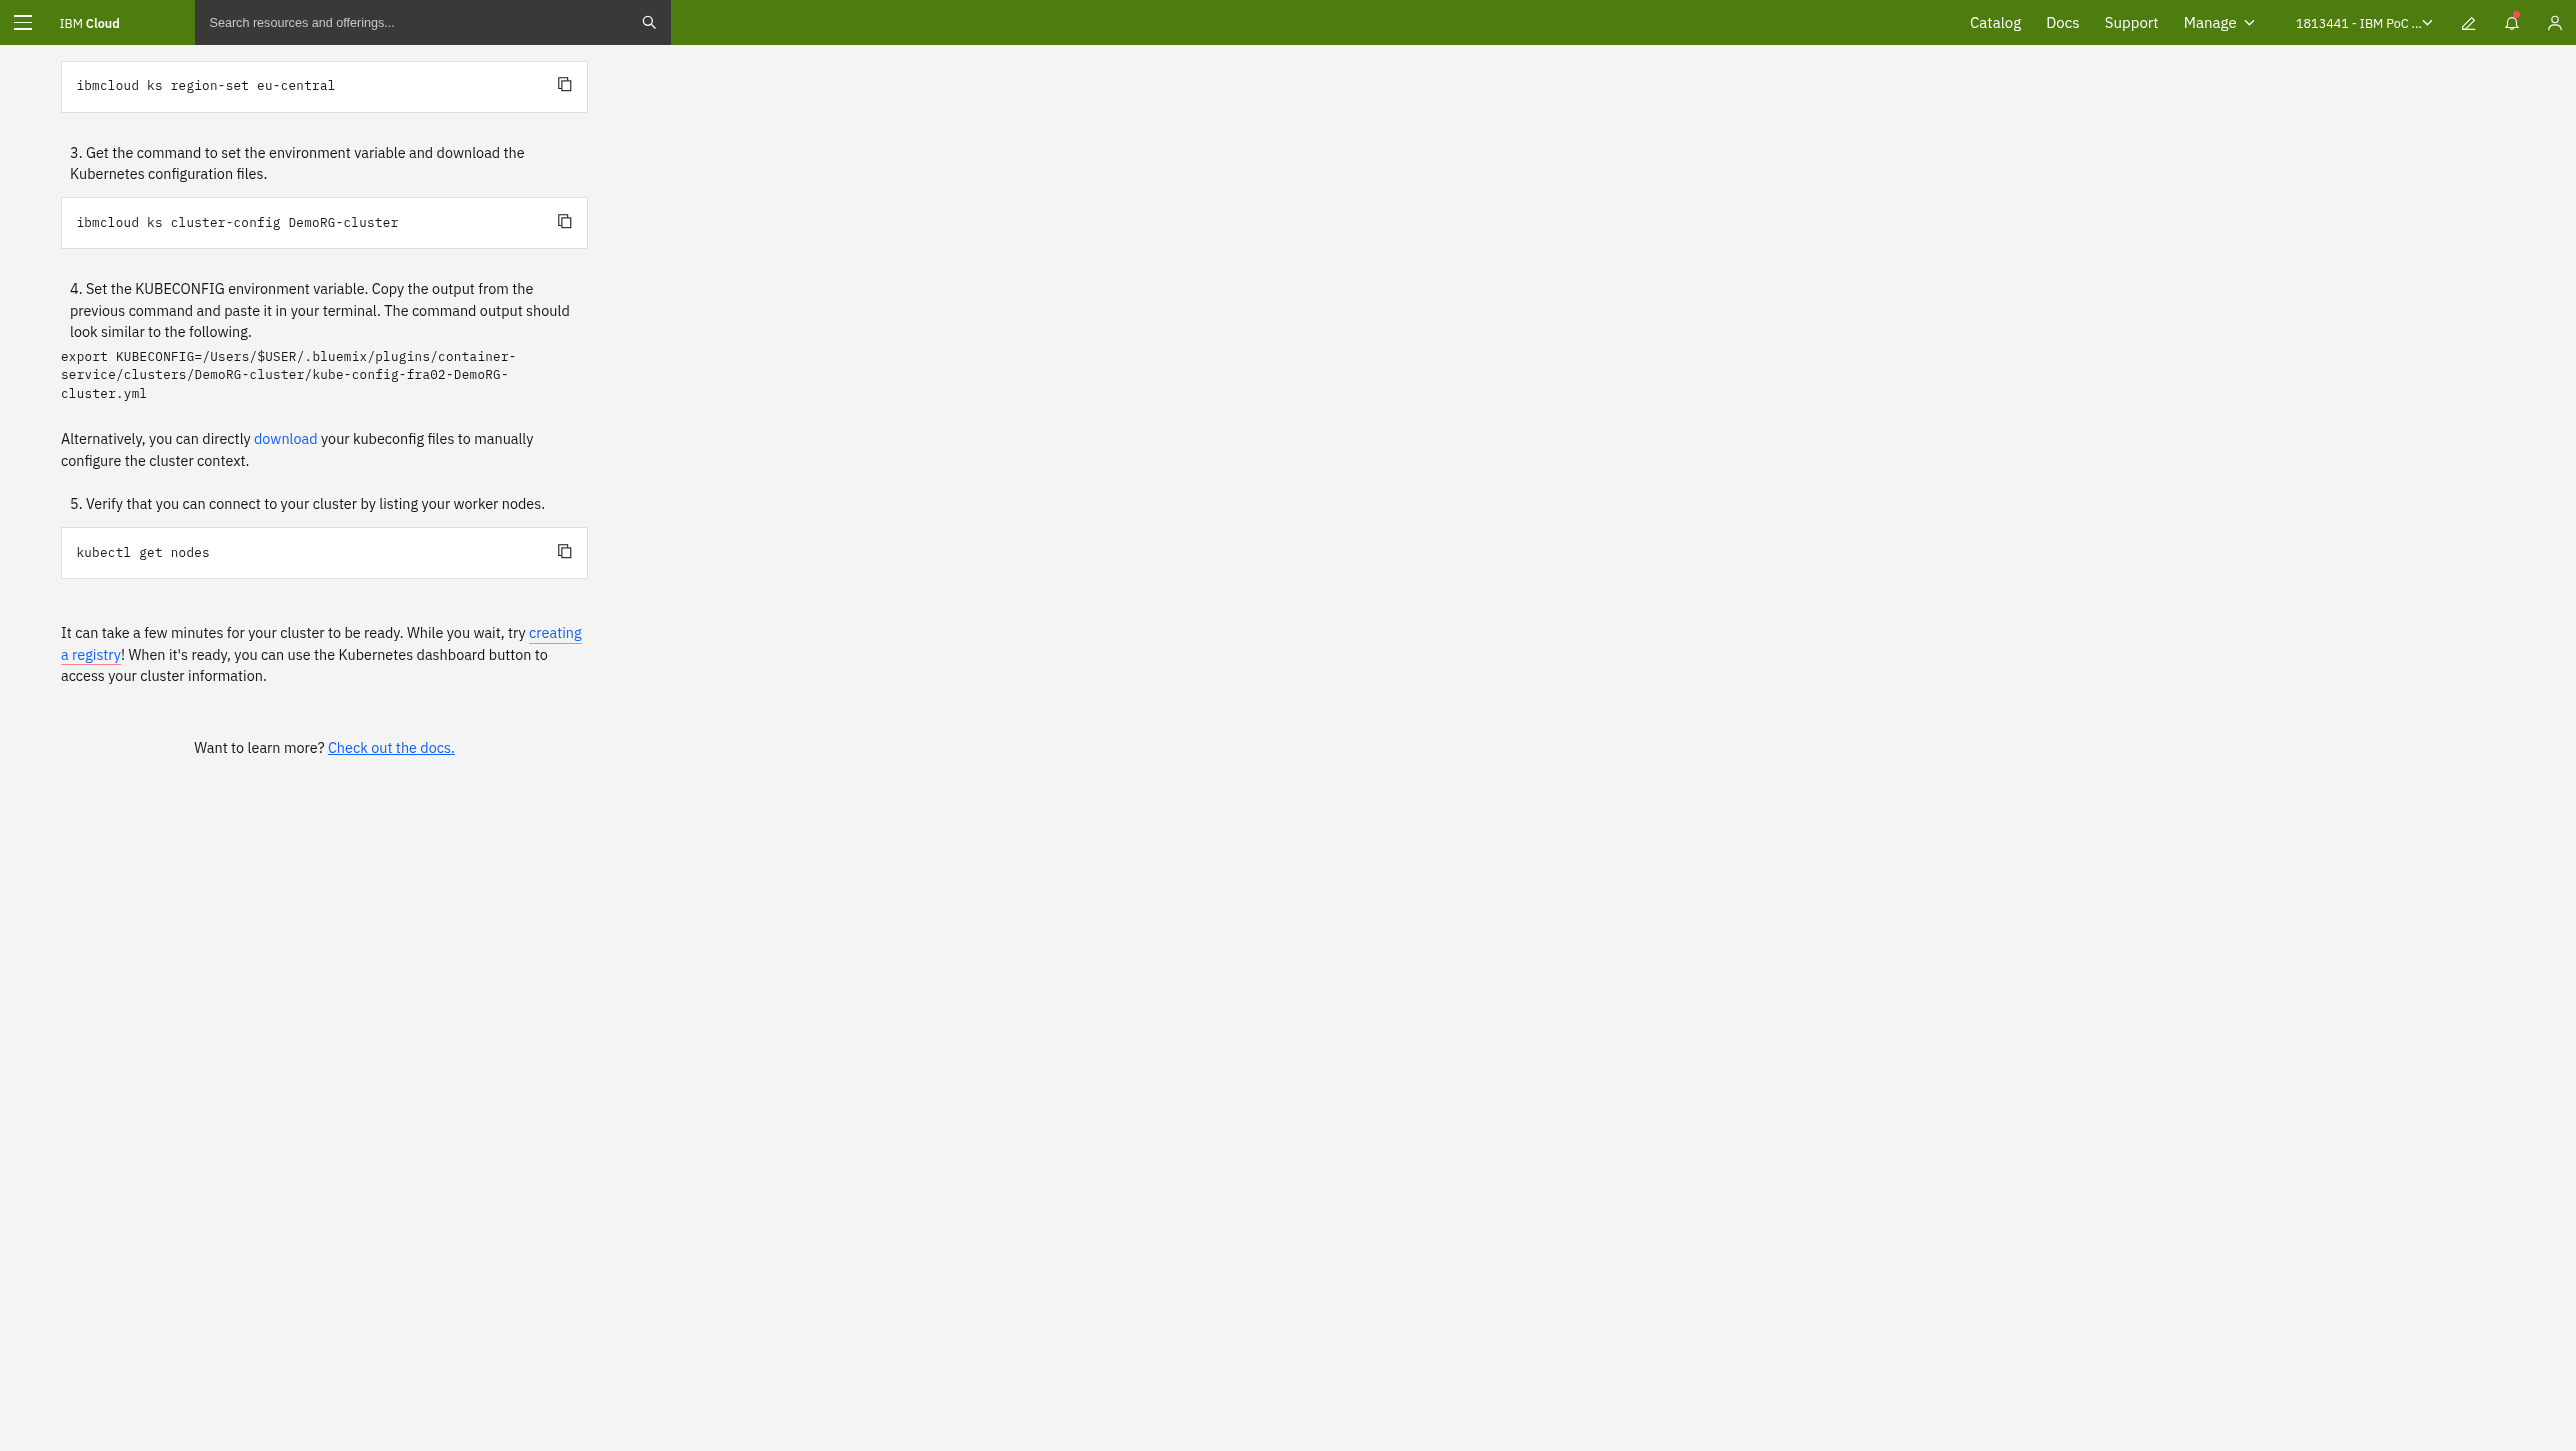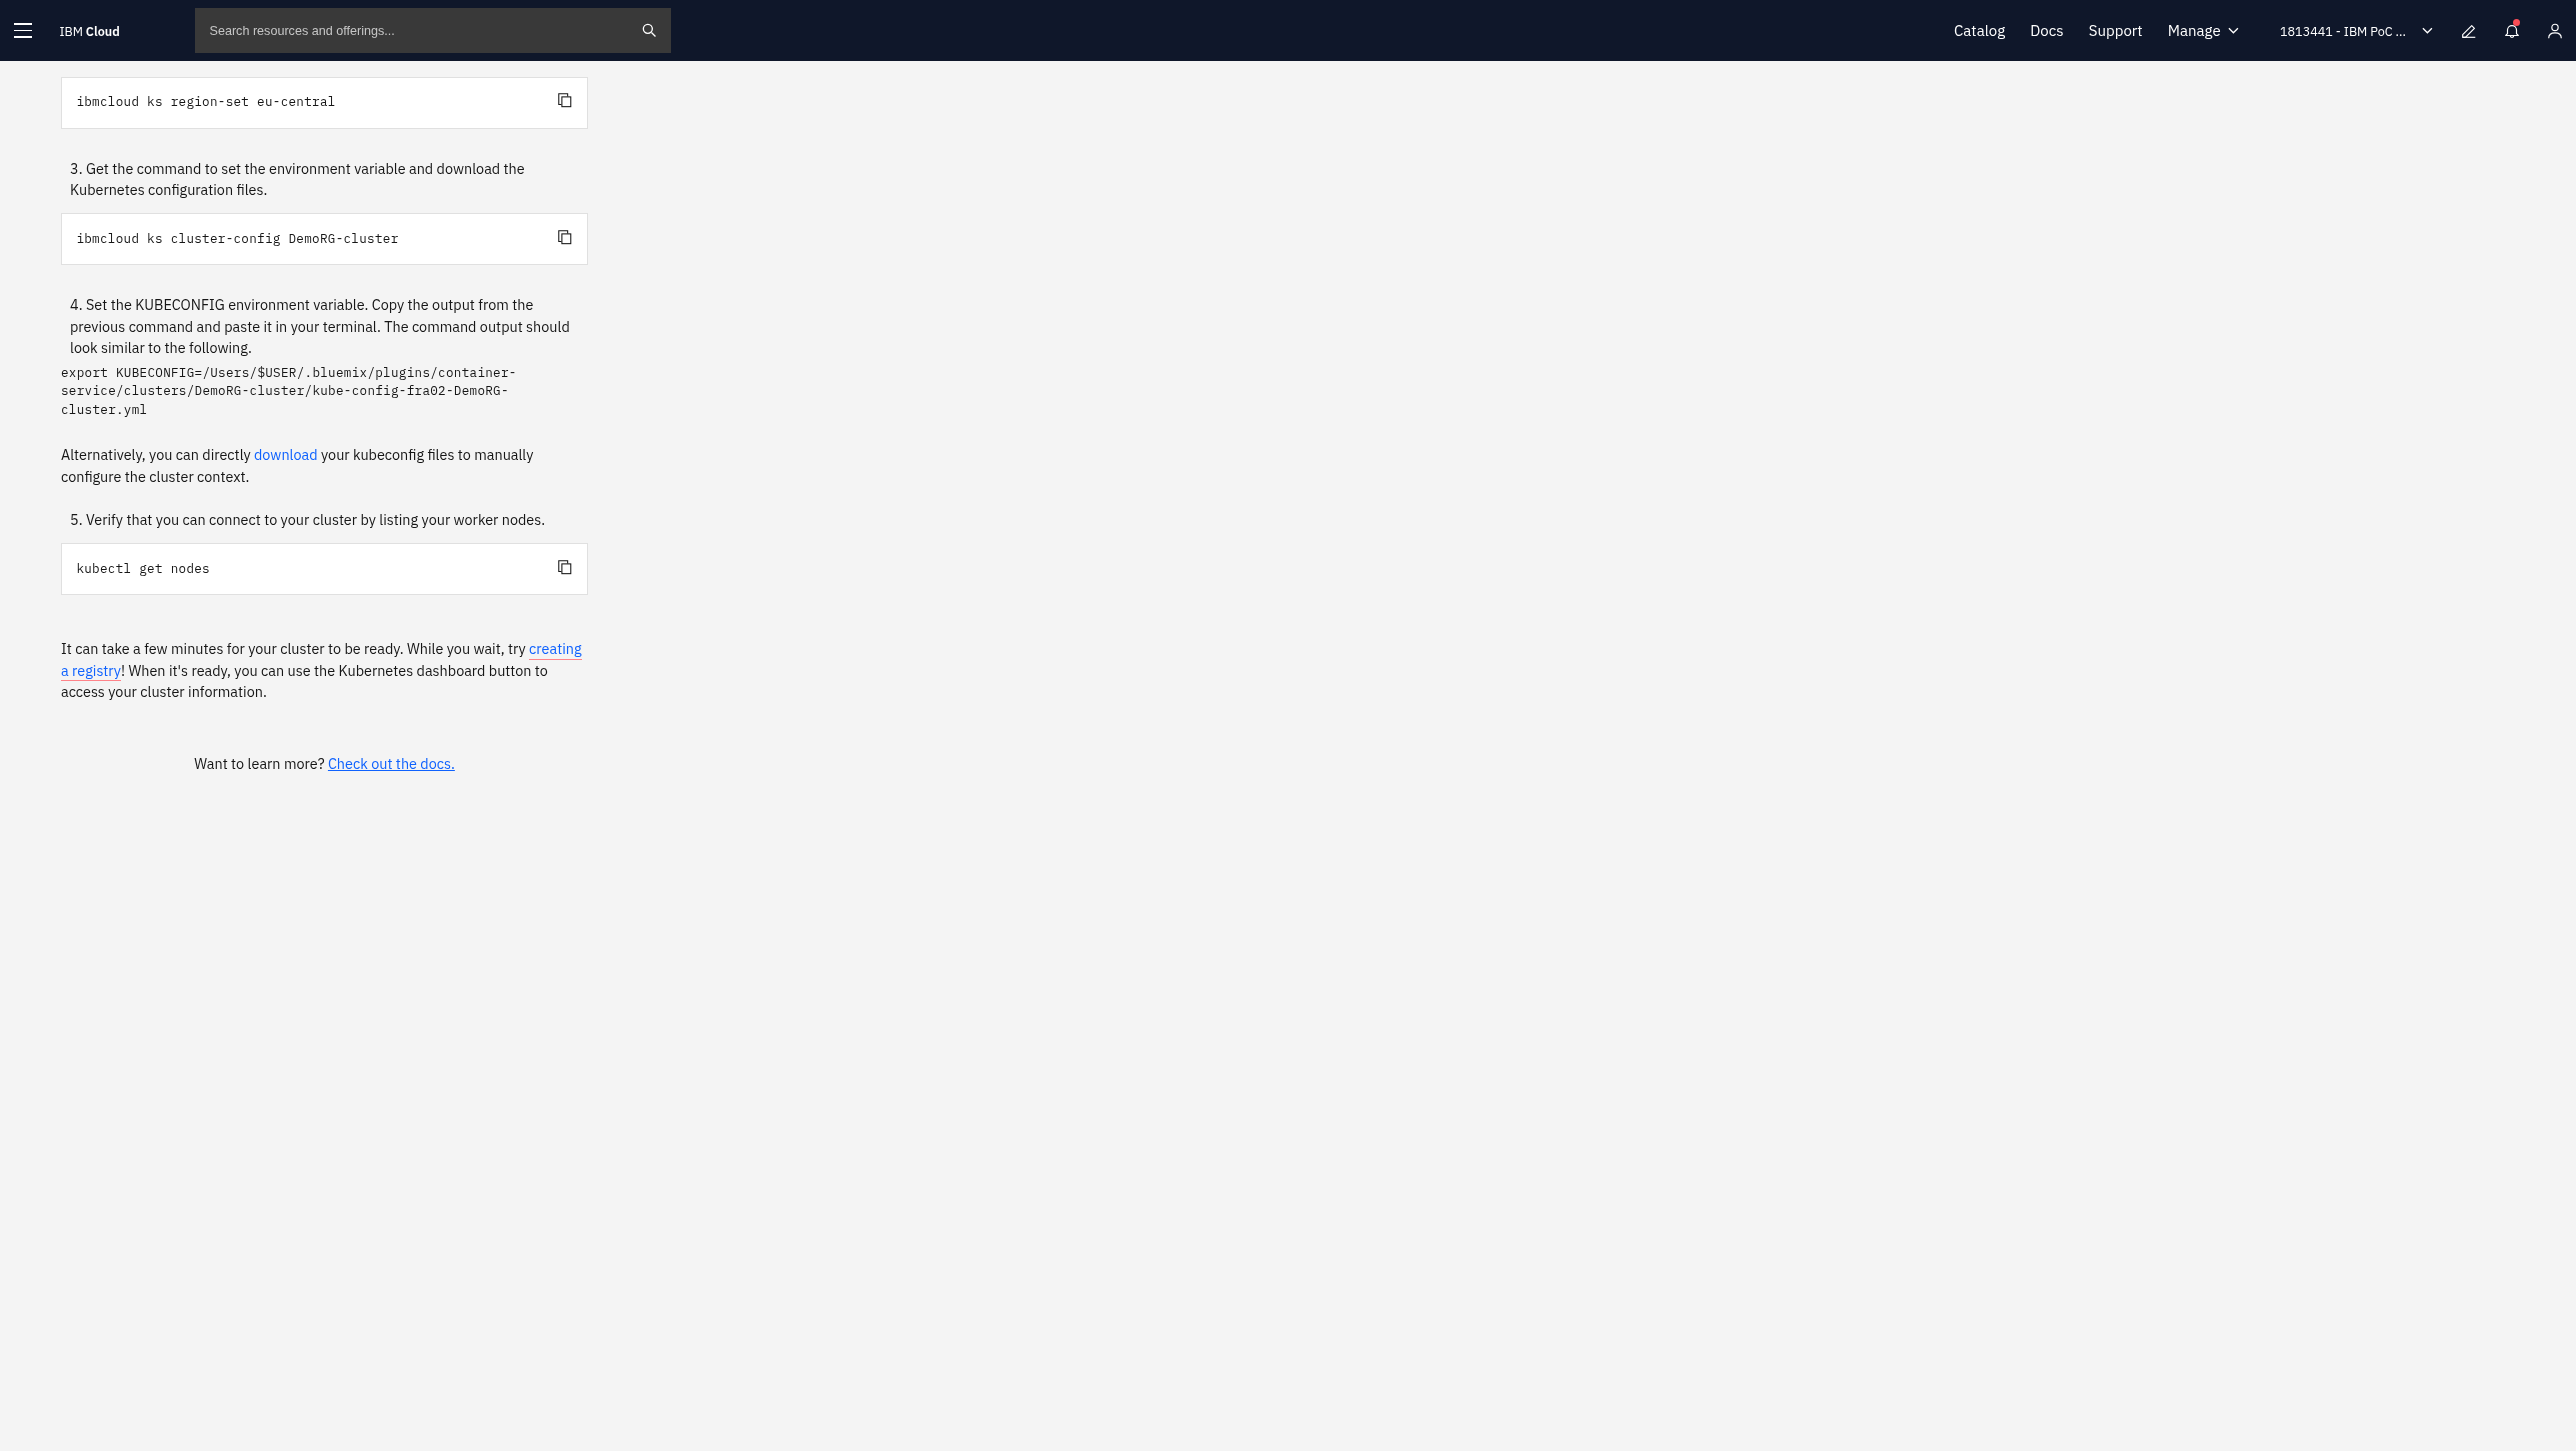--- a/index.html
+++ b/index.html
@@ -8,22 +8,22 @@
       box-sizing: border-box;
     }
     body {
       font-family: "IBM Plex Sans", -apple-system, BlinkMacSystemFont, "Segoe UI", Helvetica, Arial, sans-serif;
       background: #f4f4f4;
       color: #161616;
     }
     .header {
       display: flex;
       align-items: center;
-      height: 61px;
-      background: #0f172a;
+      height: 45px;
+      background: #4d7c0f;
       color: #fff;
     }
     .hamburger-btn {
       width: 45px;
       height: 45px;
       display: flex;
       align-items: center;
       justify-content: center;
       cursor: pointer;
     }
@@ -104,21 +104,21 @@
       gap: 7.2px;
     }
     .account-selector {
       padding: 0 14.4px;
       font-size: 12.6px;
       color: #fff;
       cursor: pointer;
       height: 100%;
       display: flex;
       align-items: center;
-      gap: 16px;
+      gap: 0;
       margin-left: 14.4px;
     }
     .header-icon-btn {
       width: 43px;
       height: 45px;
       display: flex;
       align-items: center;
       justify-content: center;
       cursor: pointer;
       position: relative;

